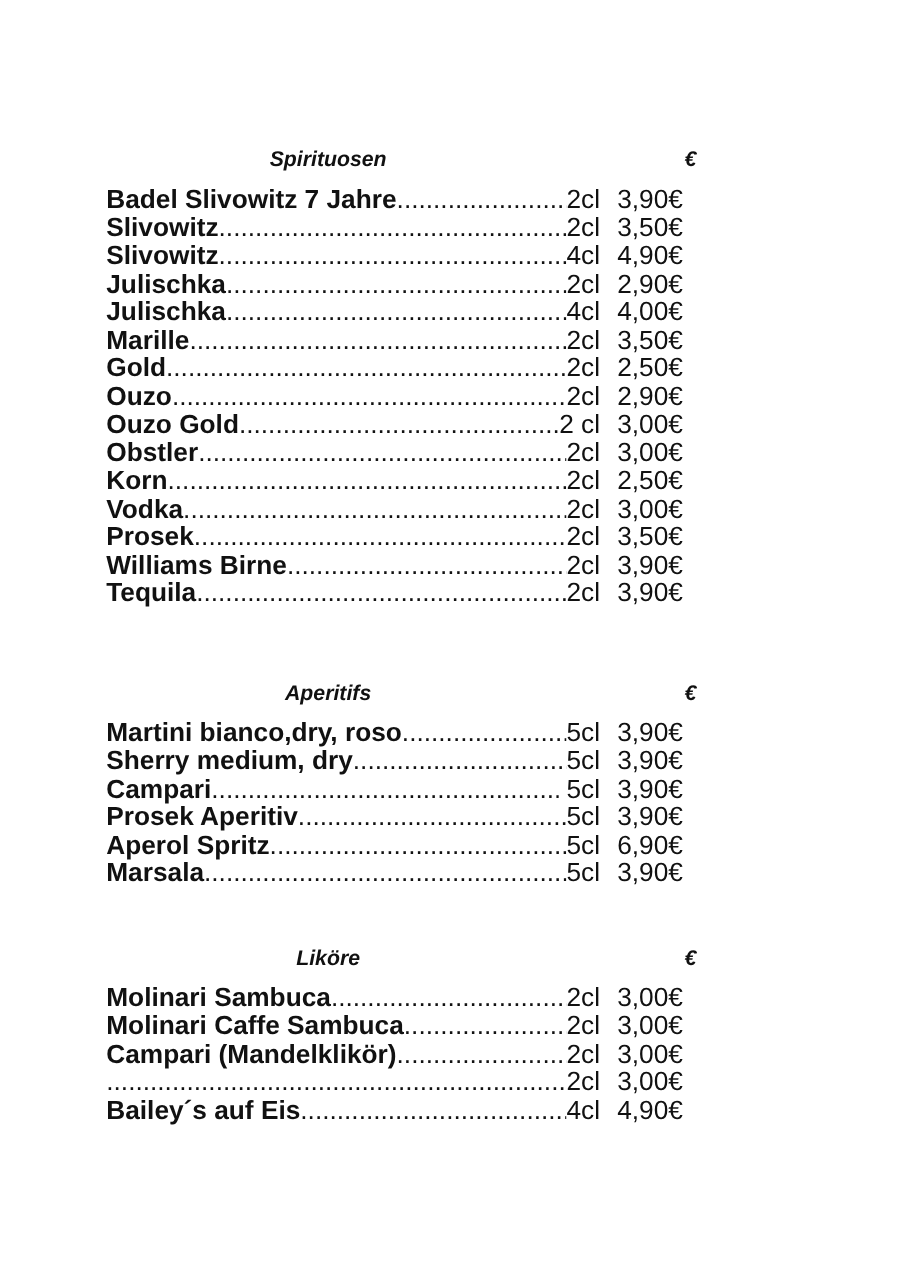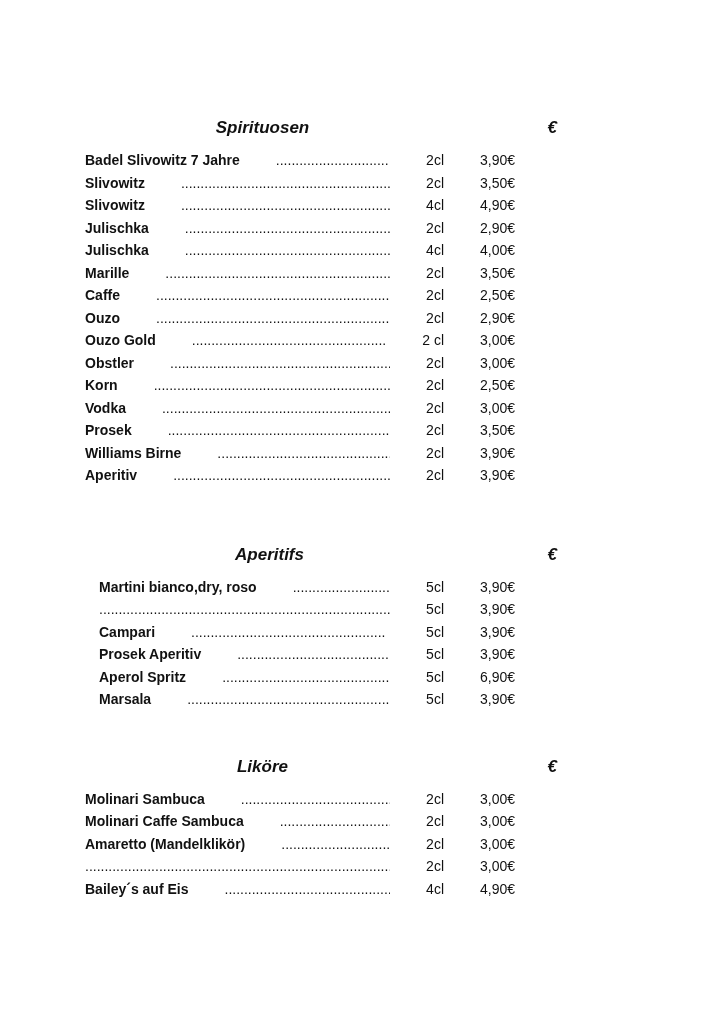--- a/index.html
+++ b/index.html
@@ -14,21 +14,21 @@
     color: #111111;
     overflow: hidden;
   }
   .page {
     box-sizing: border-box;
     width: 644px;
     height: 1024px;
     padding: 118px 84px 0 85px;
   }
   .menu-section { }
-  .menu-section:nth-of-type(2) { margin-top: 58px; margin-left: 14px; }
+  .menu-section:nth-of-type(2) { margin-top: 58px; }
   .menu-section:nth-of-type(3) { margin-top: 46px; }
 
   .section-header {
     display: flex;
     align-items: baseline;
     margin: 0 0 11px 0;
     font-weight: bold;
     font-style: italic;
     font-size: 17px;
     line-height: 20px;
@@ -43,24 +43,23 @@
     flex: 0 0 80px;
     width: 80px;
     text-align: right;
     padding-right: 3px;
     box-sizing: border-box;
   }
 
   .menu-row {
     display: flex;
     align-items: baseline;
-    font-size: 14px;
+    font-size: 21px;
     line-height: 22.5px;
     height: 22.5px;
-    gap: 36px;
   }
   .item-name {
     font-weight: bold;
     white-space: nowrap;
     flex: 0 0 auto;
   }
   .leader {
     flex: 1 1 auto;
     overflow: hidden;
     white-space: nowrap;
@@ -71,21 +70,21 @@
     content: "..................................................................................................................................................................................................";
   }
   .item-size {
     flex: 0 0 auto;
     white-space: pre;
     font-weight: normal;
   }
   .item-price {
     flex: 0 0 80px;
     width: 80px;
-    text-align: left;
+    text-align: center;
     white-space: pre;
     font-weight: normal;
   }
 </style>
 </head>
 <body>
 
 <main class="page">
   <div id="sections-root">
       <section class="menu-section">
@@ -123,21 +122,21 @@
           <span class="item-size">4cl</span>
           <span class="item-price">4,00€</span>
         </div>
         <div class="menu-row">
           <span class="item-name">Marille</span>
           <span class="leader"></span>
           <span class="item-size">2cl</span>
           <span class="item-price">3,50€</span>
         </div>
         <div class="menu-row">
-          <span class="item-name">Caffe</span>
+          <span class="item-name">Gold</span>
           <span class="leader"></span>
           <span class="item-size">2cl</span>
           <span class="item-price">2,50€</span>
         </div>
         <div class="menu-row">
           <span class="item-name">Ouzo</span>
           <span class="leader"></span>
           <span class="item-size">2cl</span>
           <span class="item-price">2,90€</span>
         </div>
@@ -171,38 +170,39 @@
           <span class="item-size">2cl</span>
           <span class="item-price">3,50€</span>
         </div>
         <div class="menu-row">
           <span class="item-name">Williams Birne</span>
           <span class="leader"></span>
           <span class="item-size">2cl</span>
           <span class="item-price">3,90€</span>
         </div>
         <div class="menu-row">
-          <span class="item-name">Aperitiv</span>
+          <span class="item-name">Tequila</span>
           <span class="leader"></span>
           <span class="item-size">2cl</span>
           <span class="item-price">3,90€</span>
         </div>
       </section>
       <section class="menu-section">
         <div class="section-header">
           <div class="section-title-wrap"><h2 class="section-title">Aperitifs</h2></div>
           <span class="currency-header">€</span>
         </div>
         <div class="menu-row">
           <span class="item-name">Martini bianco,dry, roso</span>
           <span class="leader"></span>
           <span class="item-size">5cl</span>
           <span class="item-price">3,90€</span>
         </div>
         <div class="menu-row">
+          <span class="item-name">Sherry medium, dry</span>
           <span class="leader"></span>
           <span class="item-size">5cl</span>
           <span class="item-price">3,90€</span>
         </div>
         <div class="menu-row">
           <span class="item-name">Campari</span>
           <span class="leader"></span>
           <span class="item-size"> 5cl</span>
           <span class="item-price">3,90€</span>
         </div>
@@ -236,21 +236,21 @@
           <span class="item-size">2cl</span>
           <span class="item-price">3,00€</span>
         </div>
         <div class="menu-row">
           <span class="item-name">Molinari Caffe Sambuca</span>
           <span class="leader"></span>
           <span class="item-size">2cl</span>
           <span class="item-price">3,00€</span>
         </div>
         <div class="menu-row">
-          <span class="item-name">Amaretto (Mandelklikör)</span>
+          <span class="item-name">Campari (Mandelklikör)</span>
           <span class="leader"></span>
           <span class="item-size">2cl</span>
           <span class="item-price">3,00€</span>
         </div>
         <div class="menu-row">
           <span class="leader"></span>
           <span class="item-size">2cl</span>
           <span class="item-price">3,00€</span>
         </div>
         <div class="menu-row">

